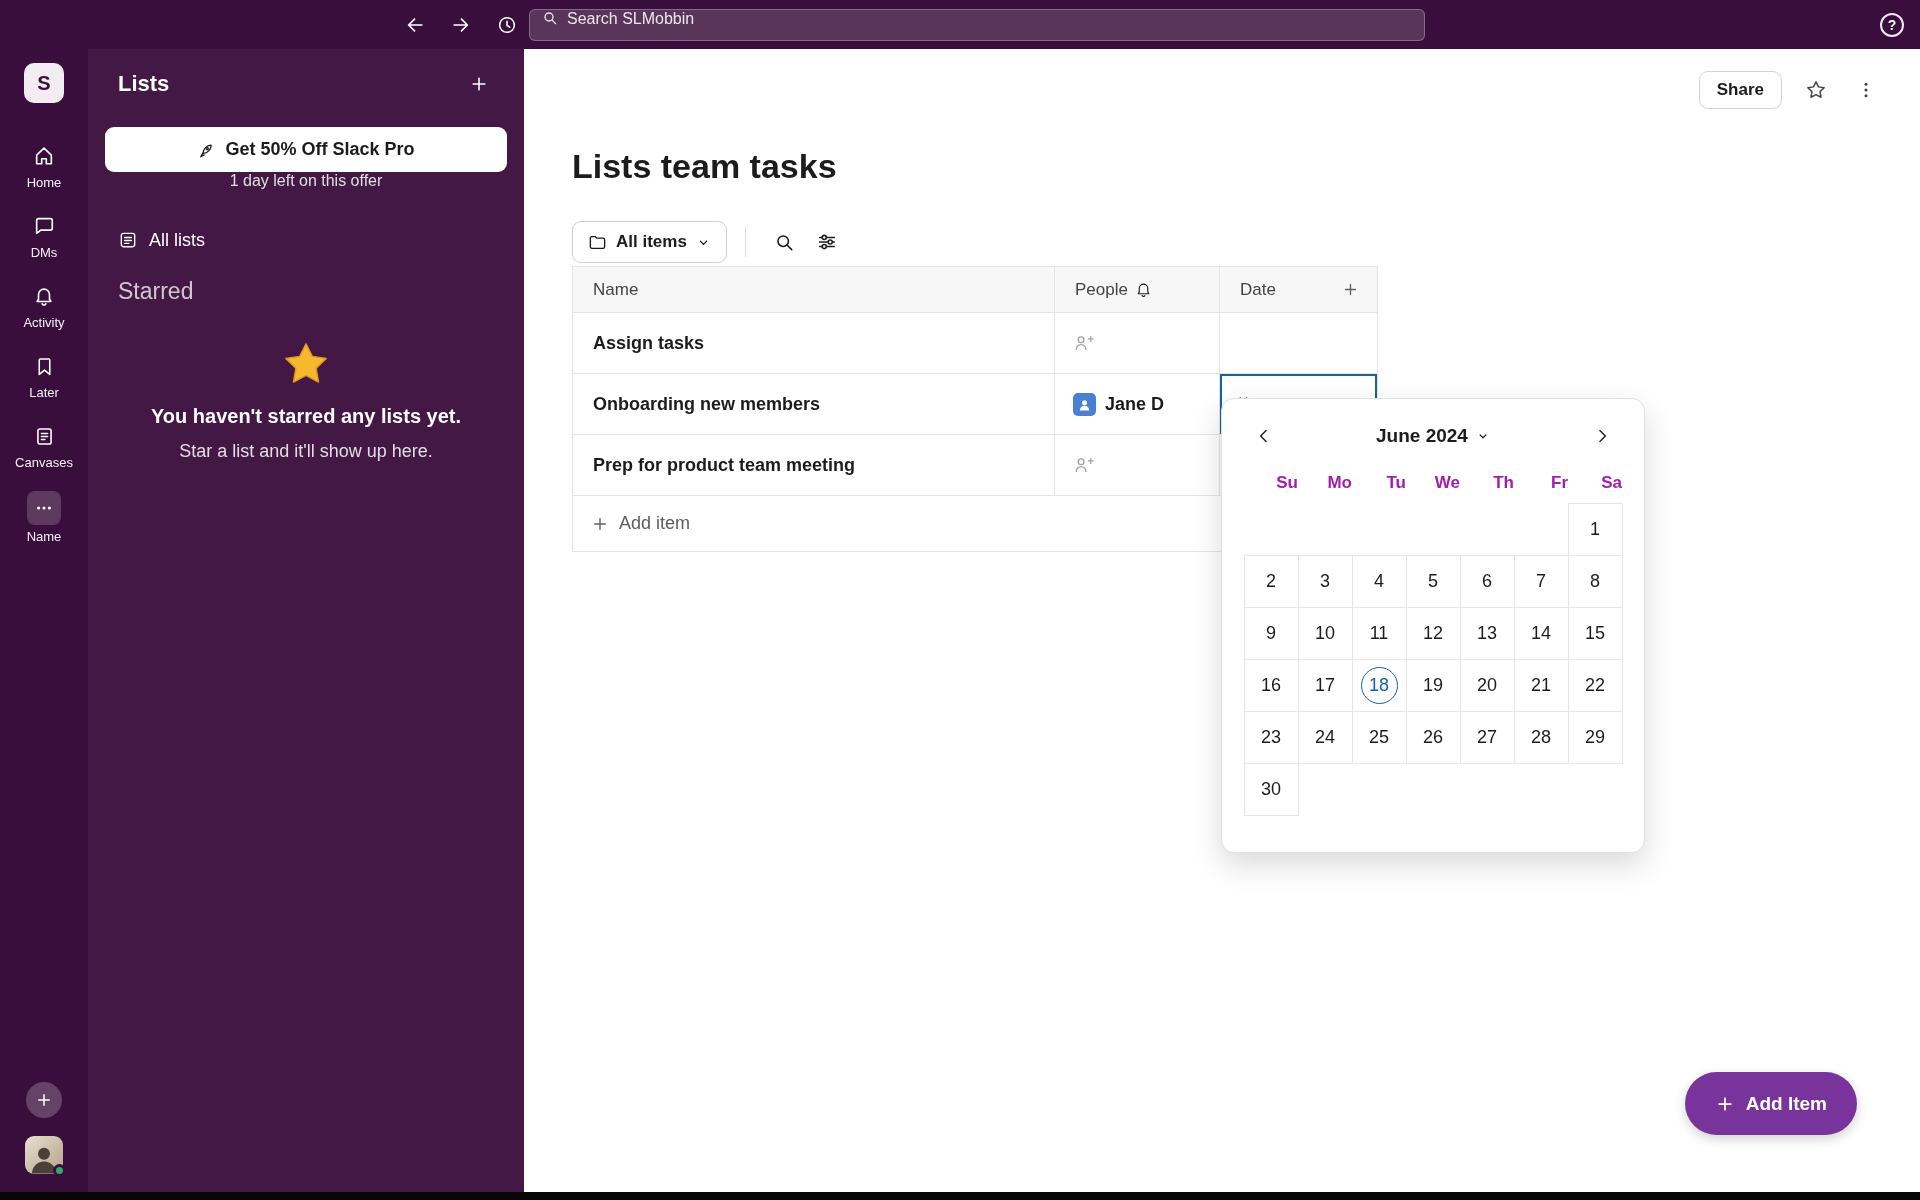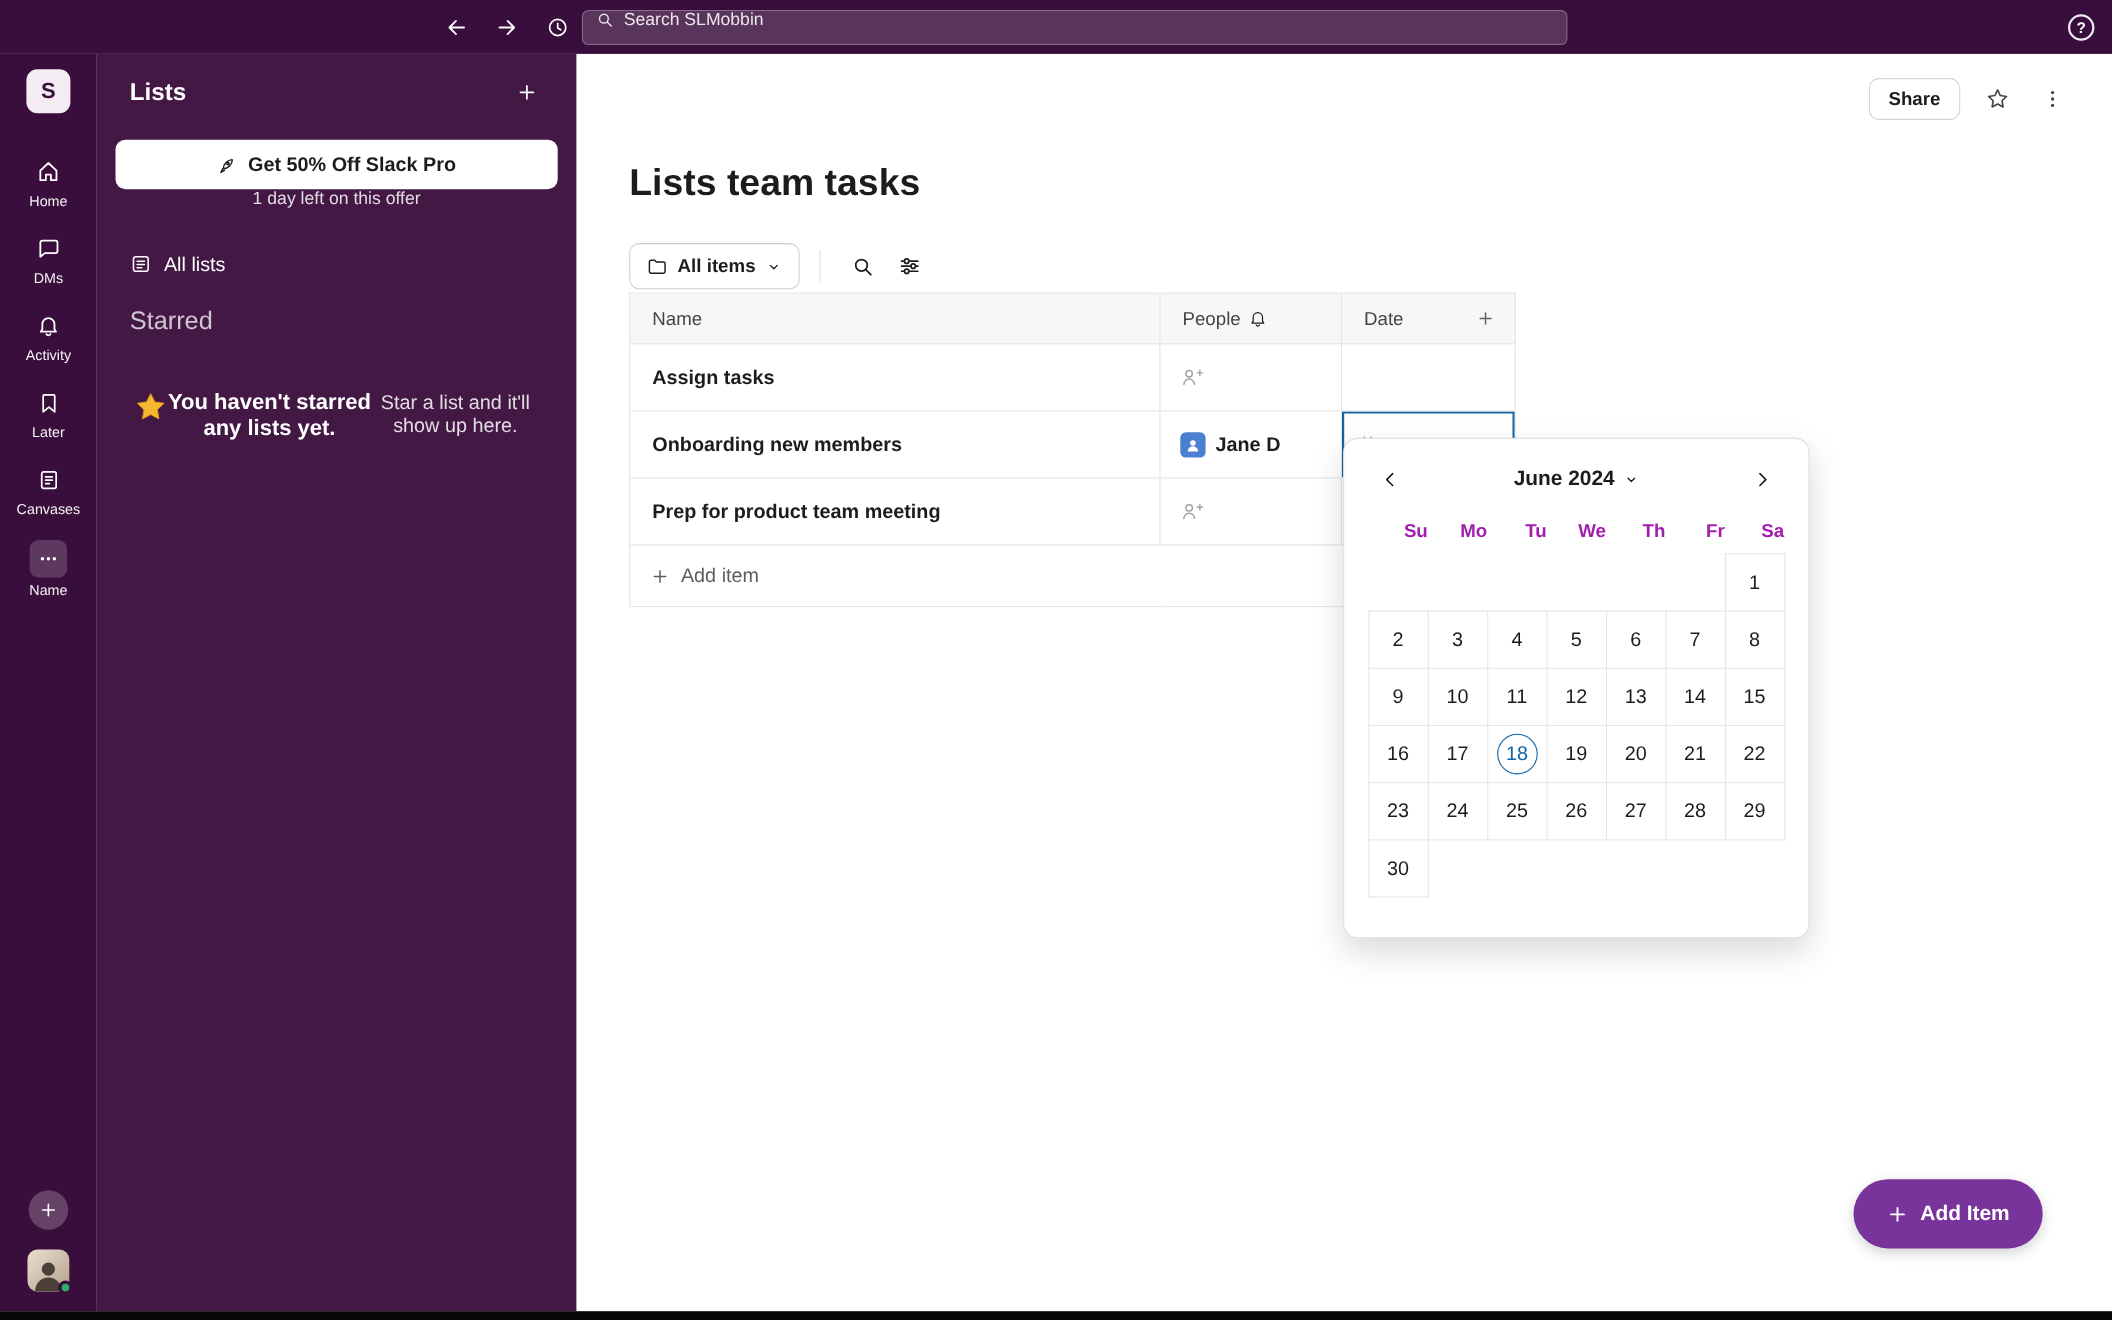--- a/index.html
+++ b/index.html
@@ -31,21 +31,21 @@
 
   
   .sidebar { position:absolute; left:88px; top:49px; bottom:8px; width:436px; background:#431845; z-index:3; }
   .sb-header { display:flex; align-items:center; justify-content:space-between; padding:20px 30px 0 30px; }
   .sb-title { font-size:22px; font-weight:700; color:#fff; }
   .sb-plus { border:none; background:transparent; color:#fff; cursor:pointer; width:30px; height:30px; display:flex; align-items:center; justify-content:center; border-radius:6px; }
   .promo-btn { margin:28px 17px 0; height:45px; width:calc(100% - 34px); background:#fff; border:none; border-radius:9px; display:flex; align-items:center; justify-content:center; gap:10px; font-size:18px; font-weight:700; color:#1d1c1d; cursor:pointer; font-family:inherit; }
   .promo-note { text-align:center; font-size:16px; color:rgba(255,255,255,0.85); }
   .all-lists { display:flex; align-items:center; gap:11px; padding:0 30px; margin-top:32px; height:36px; color:#fff; font-size:18px; cursor:pointer; }
   .starred-hdr { padding:0 30px; margin-top:20px; font-size:23px; color:rgba(255,255,255,0.75); cursor:pointer; }
-  .sb-empty { margin-top:34px; display:flex; flex-direction:row; align-items:center; text-align:center; padding:0 34px; }
+  .sb-empty { margin-top:34px; display:flex; flex-direction:column; align-items:center; text-align:center; padding:0 34px; }
   .empty-title { margin-top:16px; font-size:20px; font-weight:700; color:#fff; }
   .empty-sub { margin-top:13px; font-size:18px; color:rgba(255,255,255,0.85); }
 
   
   .main { position:absolute; left:524px; top:49px; right:0; bottom:8px; background:#fff; }
   .toolbar { position:absolute; top:22px; right:38px; display:flex; align-items:center; gap:18px; }
   .share-btn { height:38px; padding:0 17px; border:1px solid #d4d4d4; border-radius:9px; background:#fff; font-size:17px; font-weight:600; color:#1d1c1d; cursor:pointer; font-family:inherit; }
   .tb-ic { border:none; background:transparent; color:#454245; cursor:pointer; width:32px; height:32px; display:flex; align-items:center; justify-content:center; border-radius:6px; }
   .page-title { position:absolute; left:48px; top:98px; font-size:34px; font-weight:700; color:#1d1c1d; }
   .filter-row { position:absolute; left:48px; top:172px; display:flex; align-items:center; }

